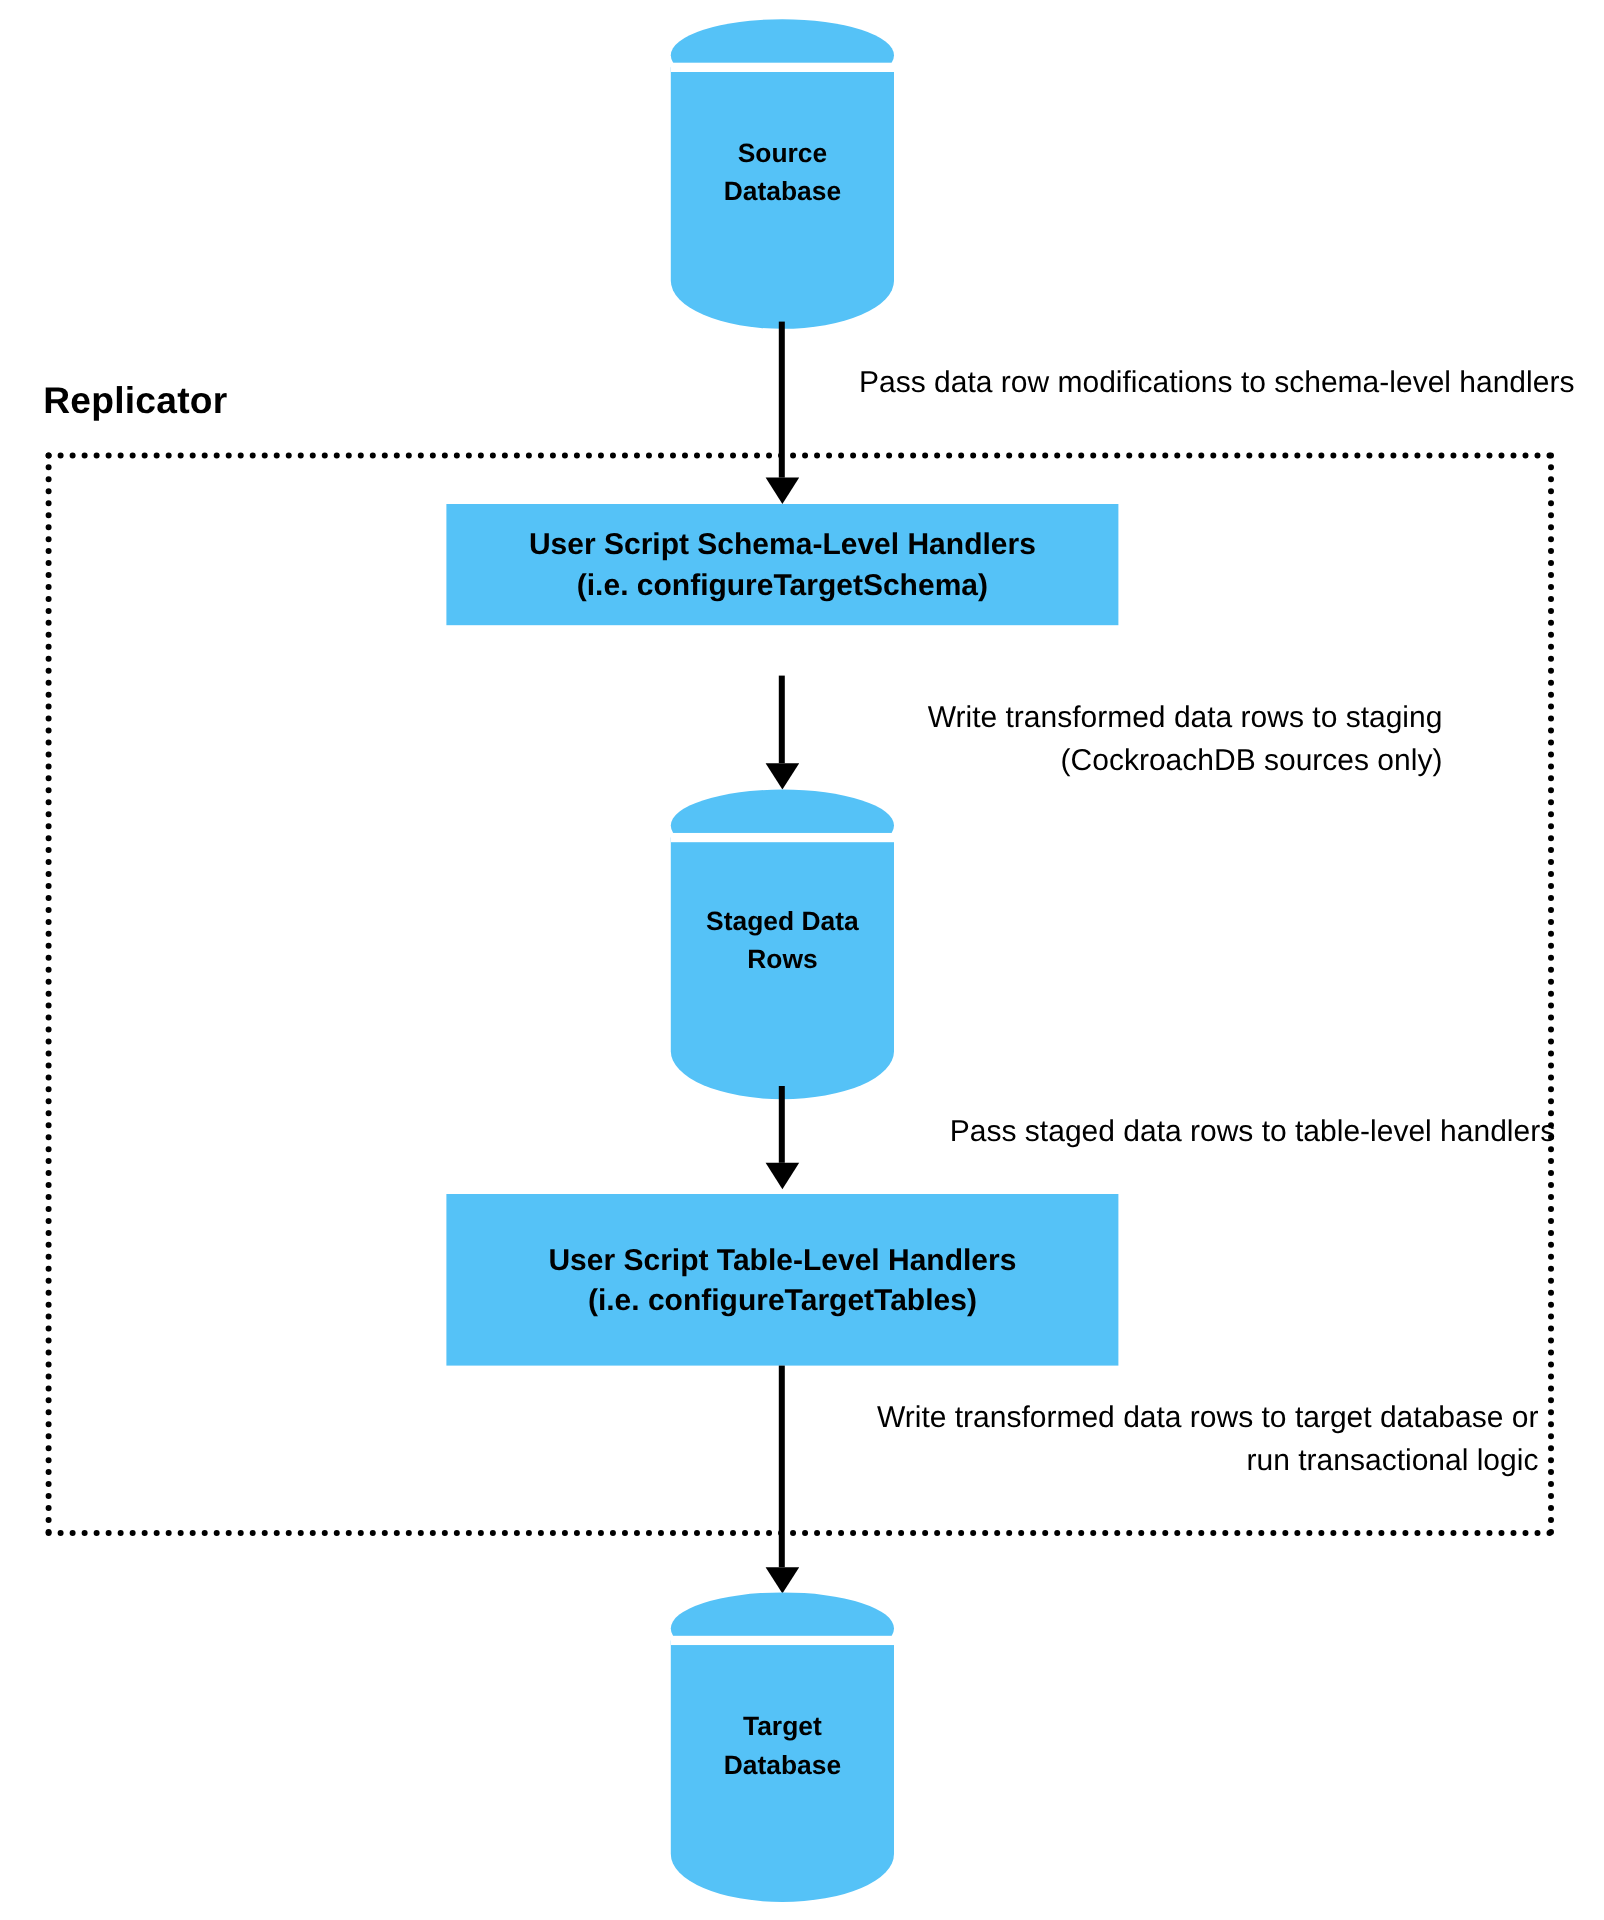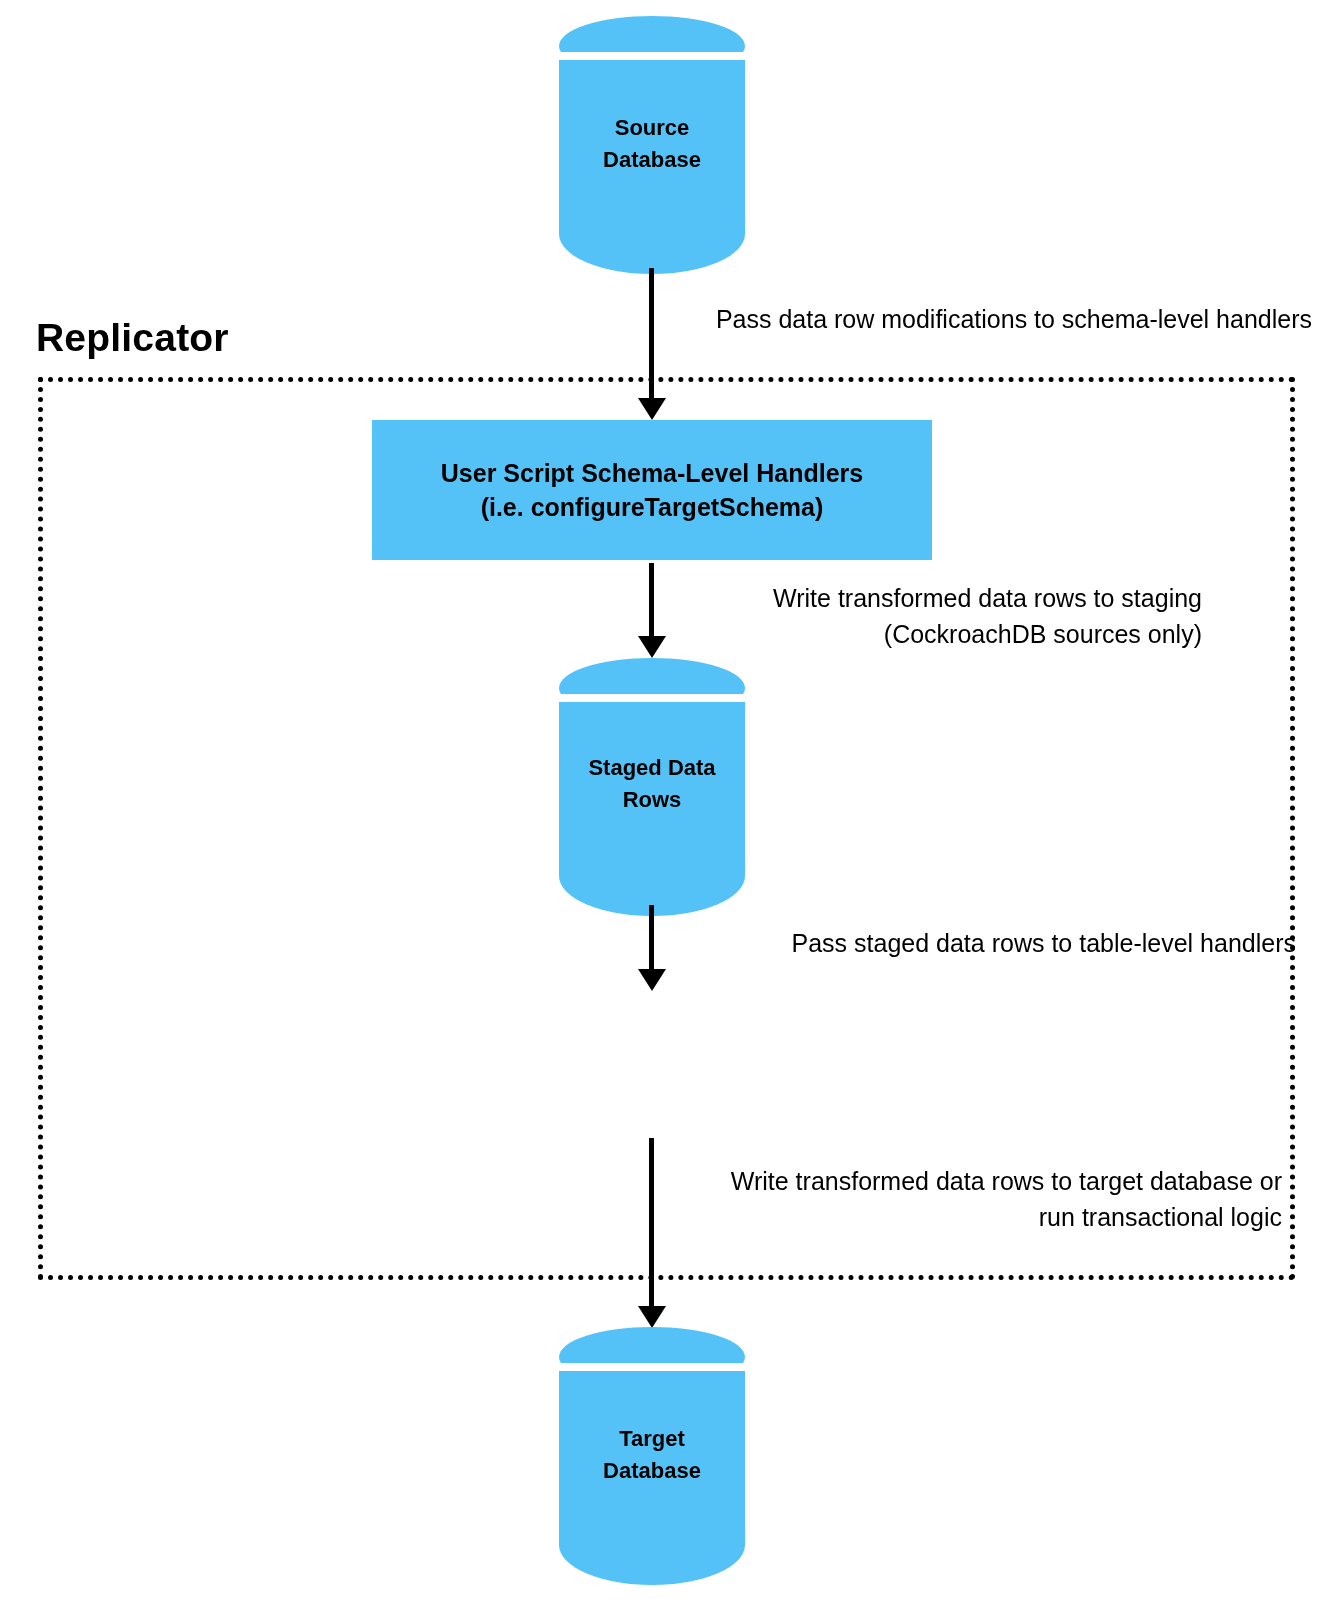--- a/index.html
+++ b/index.html
@@ -17,21 +17,21 @@
     height: 1600px;
     background: #ffffff;
     overflow: hidden;
   }
 
   
   .replicator-label {
     position: absolute;
     left: 36px;
     top: 316px;
-    font-size: 39px;
+    font-size: 31px;
     font-weight: bold;
     letter-spacing: 0.2px;
     color: #000000;
     white-space: nowrap;
   }
   .replicator-box {
     position: absolute;
     left: 38px;
     top: 377px;
     width: 1257px;
@@ -148,21 +148,21 @@
     <div class="cyl-label" style="top:96px;">Source
 Database</div>
   </div>
 
   <div class="arrow" style="left:637px; top:268px; height:152px;">
     <div class="arrow-stem" style="height:130px;"></div>
     <div class="arrow-head" style="top:130px;"></div>
   </div>
   <div class="edge-label left" style="left:672px; top:301px; width:640px;">Pass data row modifications to schema-level handlers</div>
 
-  <div class="proc-box" style="left:372px; top:420px; width:560px; height:140px;">
+  <div class="proc-box" style="left:372px; top:420px; width:560px; height:101px;">
     <div class="proc-label">User Script Schema-Level Handlers
 (i.e. configureTargetSchema)</div>
   </div>
 
   <div class="arrow" style="left:637px; top:563px; height:95px;">
     <div class="arrow-stem" style="height:73px;"></div>
     <div class="arrow-head" style="top:73px;"></div>
   </div>
   <div class="edge-label center" style="left:672px; top:580px; width:530px;">Write transformed data rows to staging
 (CockroachDB sources only)</div>
@@ -173,20 +173,24 @@
     <div class="cyl-label" style="top:94px;">Staged Data
 Rows</div>
   </div>
 
   <div class="arrow" style="left:637px; top:905px; height:86px;">
     <div class="arrow-stem" style="height:64px;"></div>
     <div class="arrow-head" style="top:64px;"></div>
   </div>
   <div class="edge-label left" style="left:696px; top:925px; width:600px;">Pass staged data rows to table-level handlers</div>
 
+  <div class="proc-box" style="left:372px; top:995px; width:560px; height:143px;">
+    <div class="proc-label">User Script Table-Level Handlers
+(i.e. configureTargetTables)</div>
+  </div>
 
   <div class="arrow" style="left:637px; top:1138px; height:190px;">
     <div class="arrow-stem" style="height:168px;"></div>
     <div class="arrow-head" style="top:168px;"></div>
   </div>
   <div class="edge-label center" style="left:672px; top:1163px; width:610px;">Write transformed data rows to target database or
 run transactional logic</div>
 
   <div class="cylinder" style="left:559px; top:1327px;">
     <div class="cyl-top"></div>

